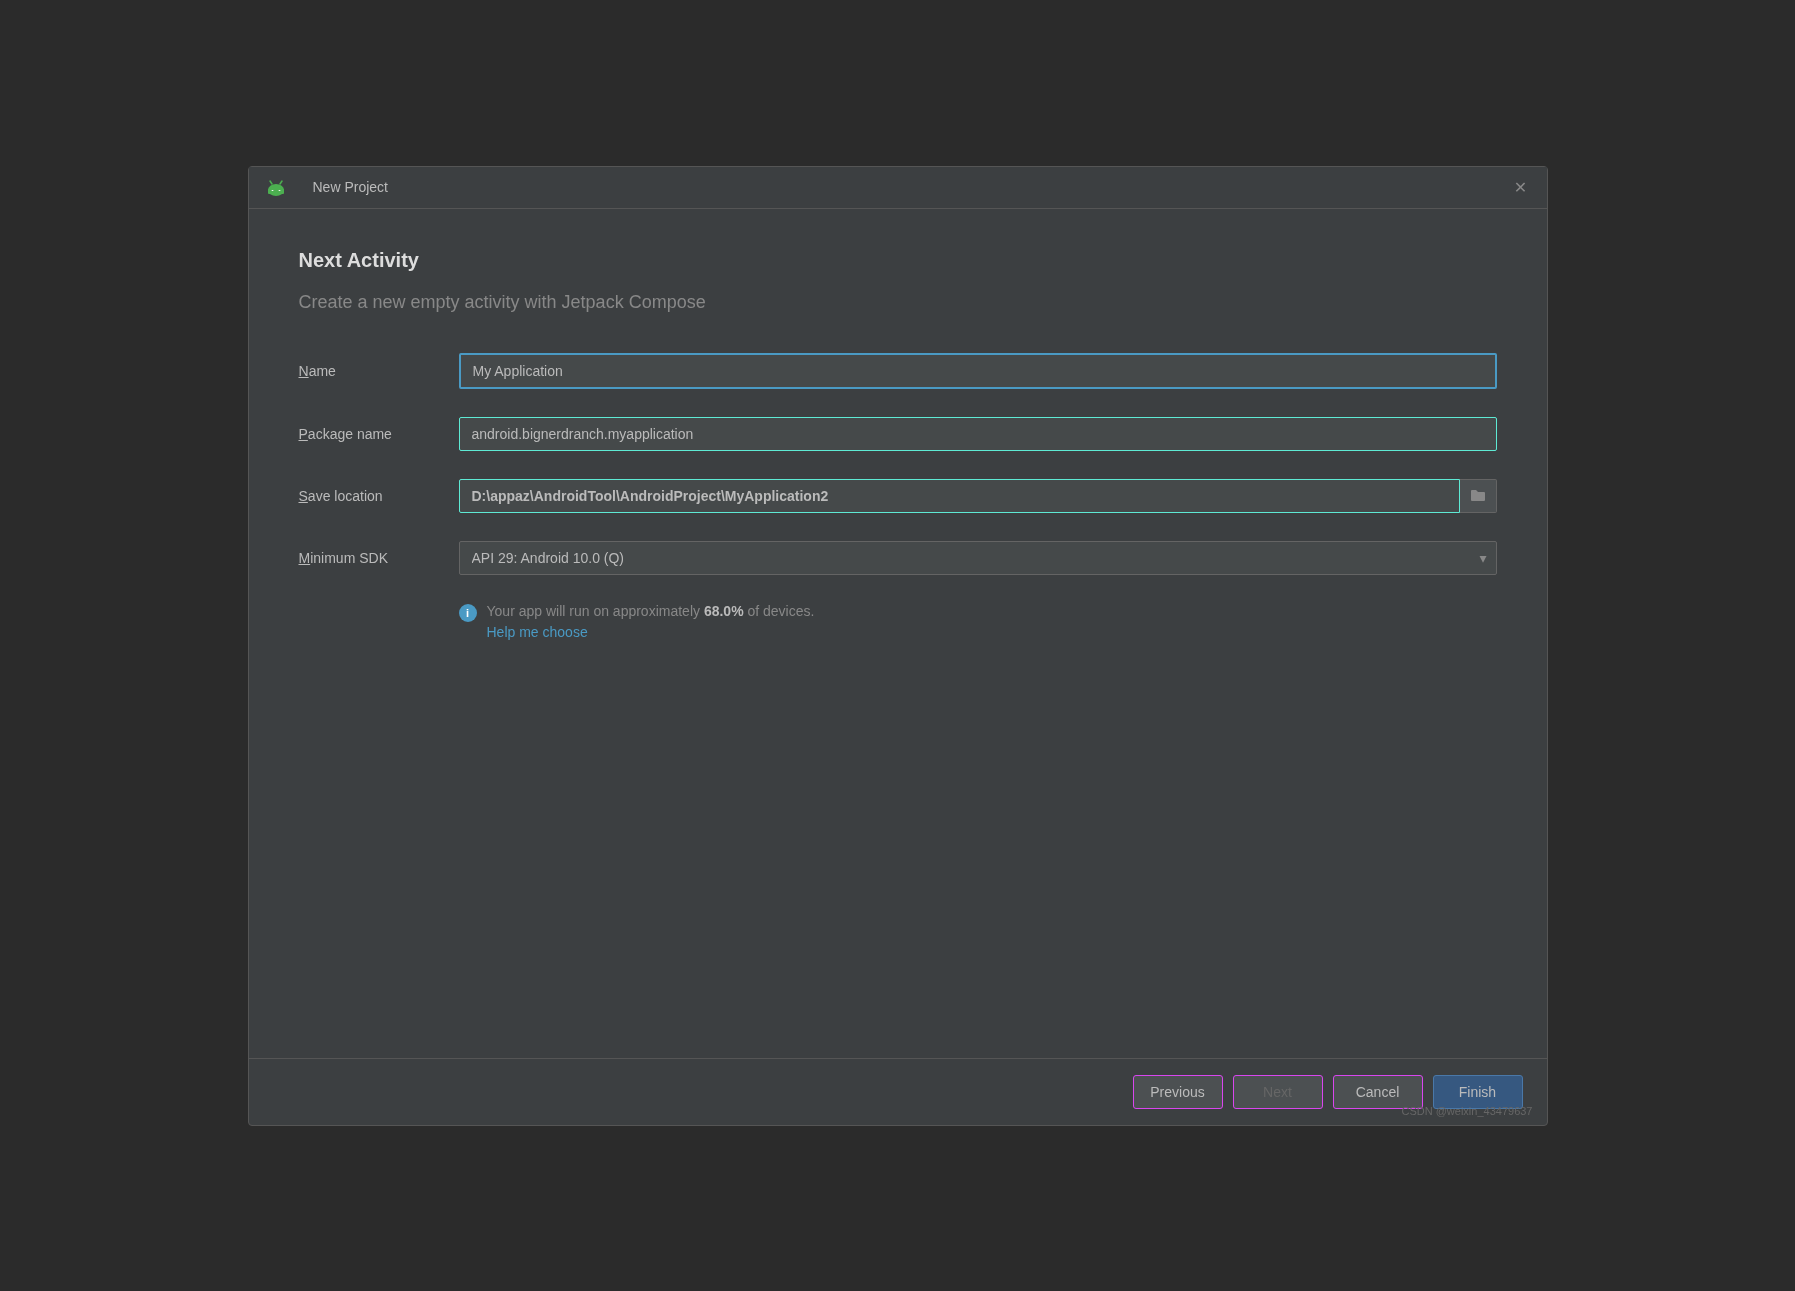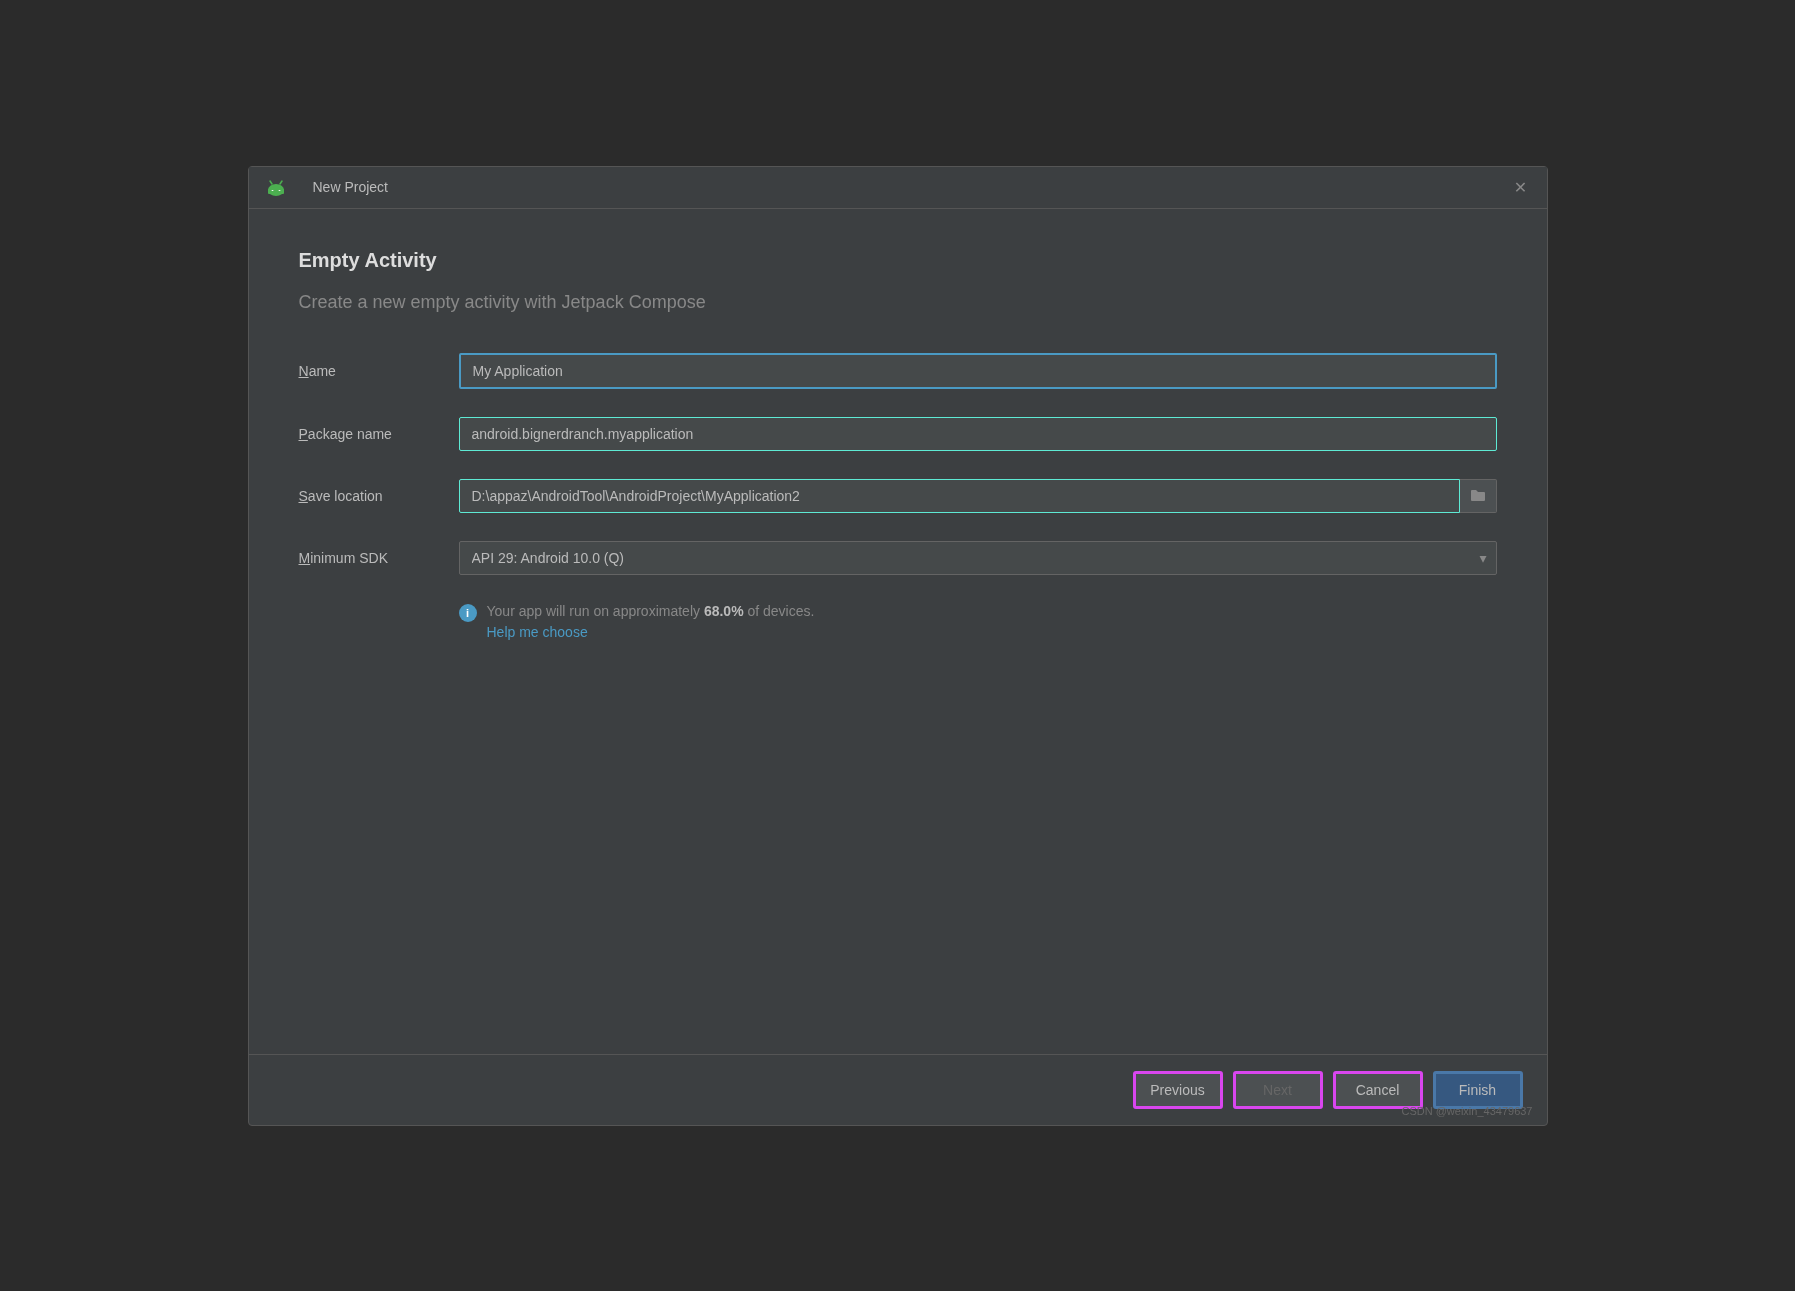--- a/index.html
+++ b/index.html
@@ -124,20 +124,21 @@
       border-width: 2px;
     }
 
     .form-input-with-btn {
       display: flex;
       align-items: stretch;
     }
 
     .form-input-with-btn .form-input {
       border-radius: 2px 0 0 2px;
+      font-weight: bold;
     }
 
     .browse-btn {
       background: #4c5052;
       border: 1px solid #646464;
       border-left: none;
       border-radius: 0 2px 2px 0;
       color: #888888;
       padding: 0 10px;
       cursor: pointer;
@@ -234,21 +235,21 @@
       border-top: 1px solid #555555;
       gap: 10px;
       flex-shrink: 0;
     }
 
     .btn {
       padding: 8px 10px;
       border-radius: 3px;
       font-size: 14px;
       cursor: pointer;
-      border: 3px solid #d946ef;
+      border: 1px solid #d946ef;
       font-family: 'Segoe UI', Arial, sans-serif;
       min-width: 90px;
       text-align: center;
     }
 
     .btn-default {
       background: #4c5052;
       color: #bbbbbb;
     }
 
@@ -289,21 +290,21 @@
         <line x1="15" y1="8" x2="17" y2="5" stroke="#4caf50" stroke-width="1.5" stroke-linecap="round"></line>
         <path d="M3 14 Q11 7 19 14" fill="#4caf50"></path>
       </svg>
       <span class="title-text">New Project</span>
     </div>
     <div class="close-btn">✕</div>
   </div>
 
   <div class="content">
 
-    <div class="section-title">Empty Activity</div>
+    <div class="section-title">Next Activity</div>
     <div class="section-subtitle">Create a new empty activity with Jetpack Compose</div>
 
     <div class="form-row">
       <div class="form-label">
         <span><u>N</u>ame</span>
       </div>
       <div class="form-input-wrap">
         <input class="form-input focused" type="text" value="My Application" style="">
       </div>
     </div>

